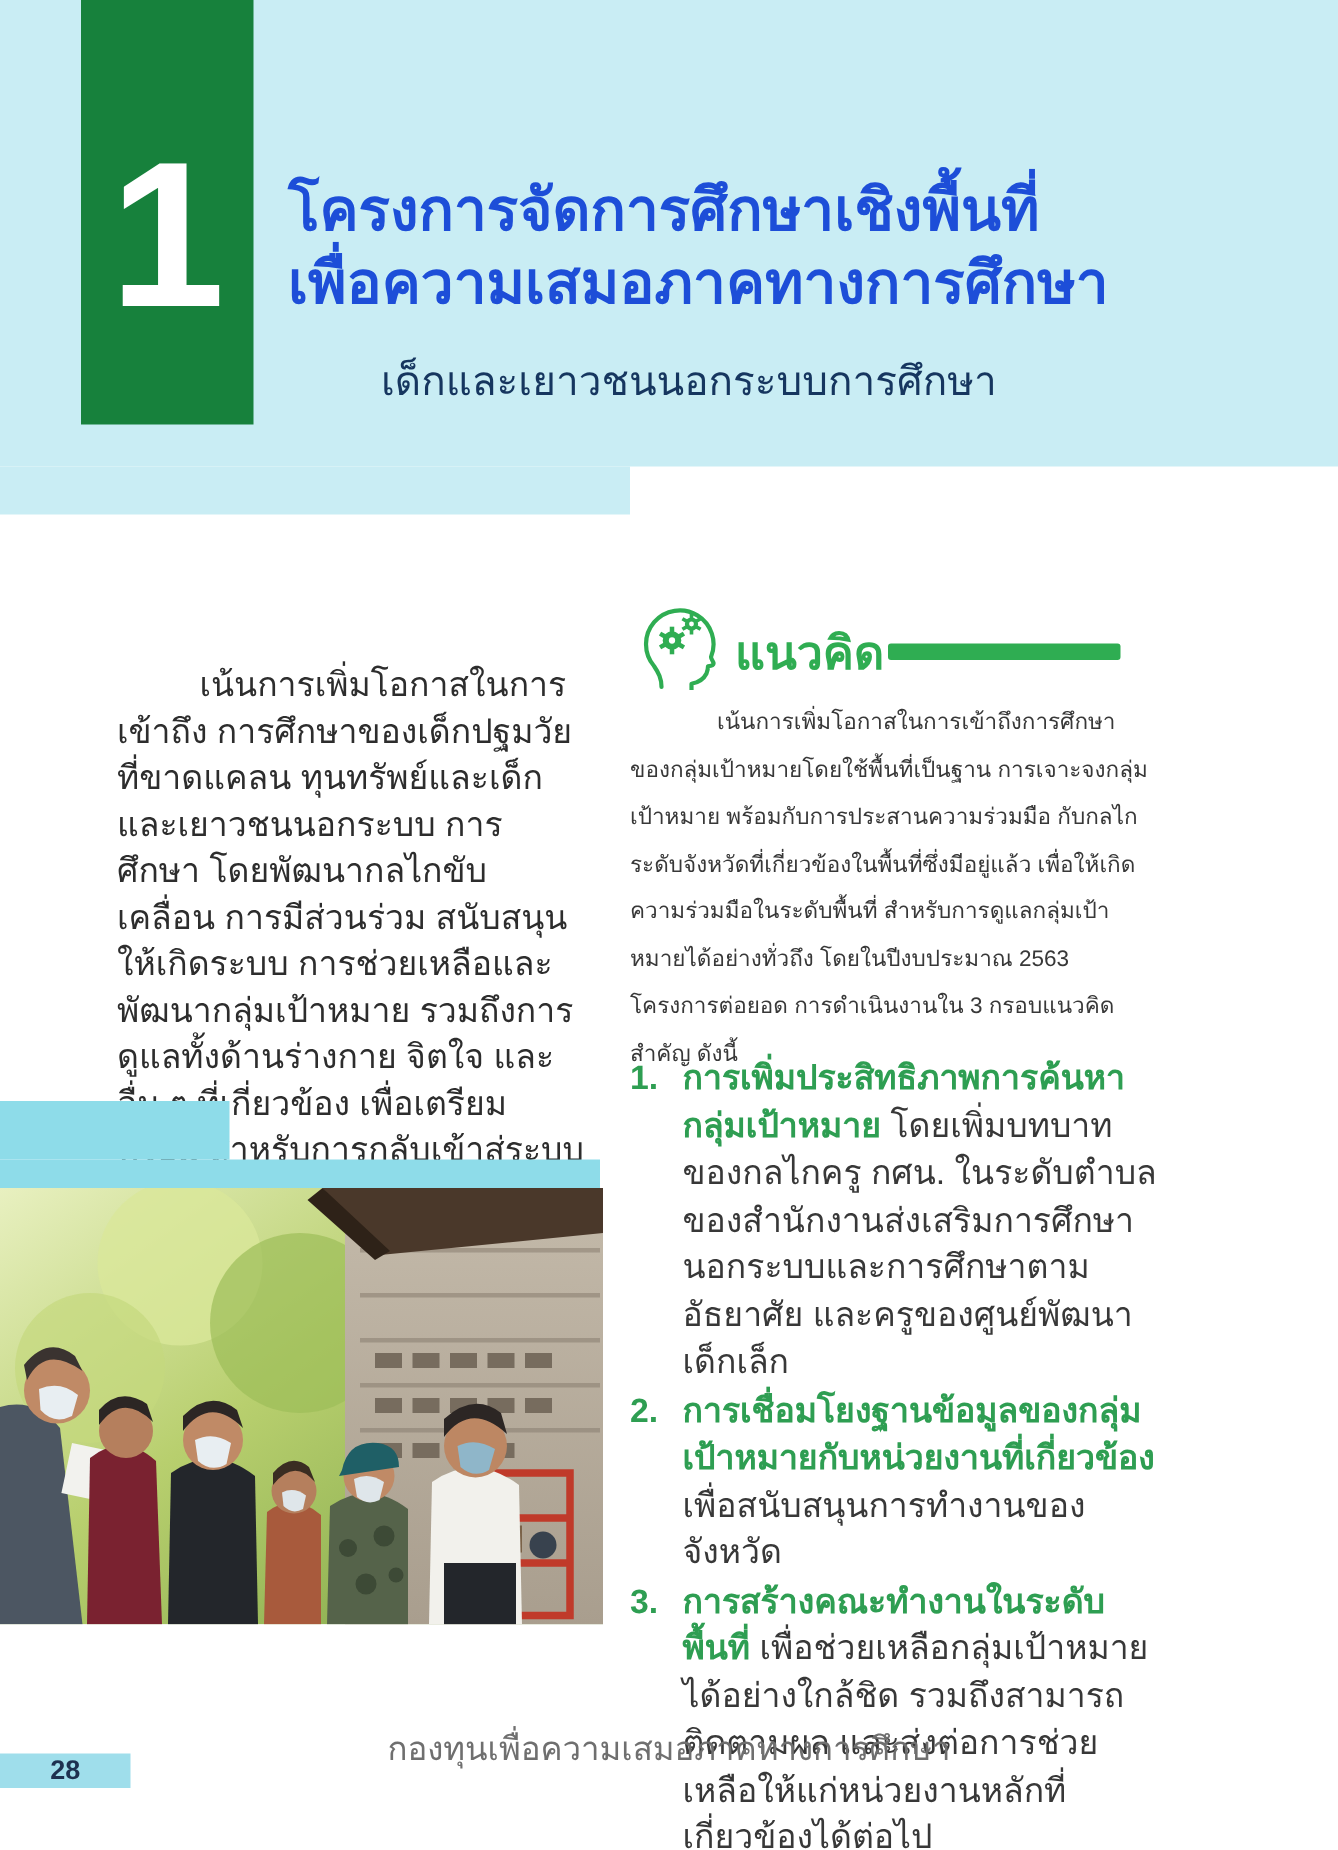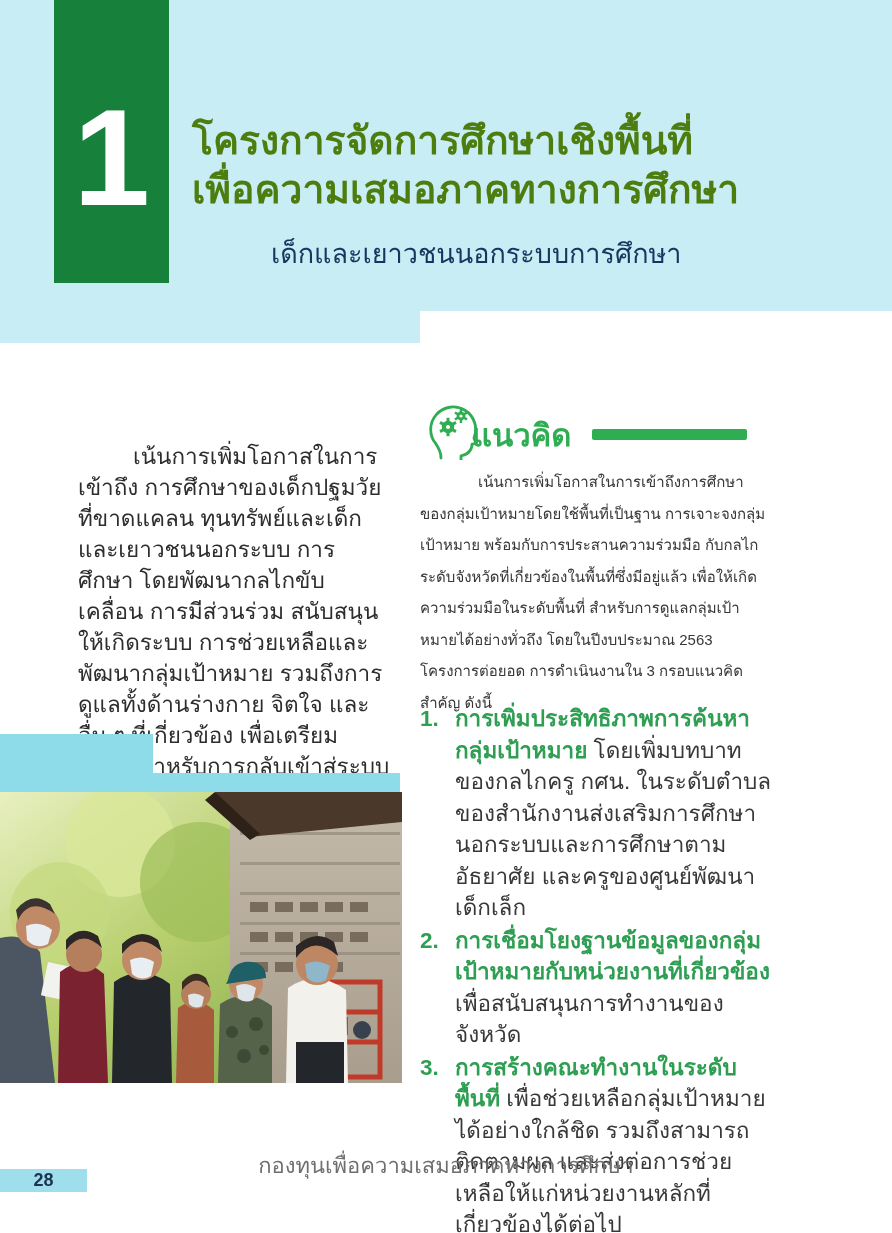--- a/index.html
+++ b/index.html
@@ -12,33 +12,33 @@
   
   .band-top{position:absolute;left:0;top:0;width:892px;height:311px;background:#c9edf4;}
   .band-left-ext{position:absolute;left:0;top:311px;width:420px;height:32px;background:#c9edf4;}
   .chapter-box{position:absolute;left:54px;top:0;width:115px;height:283px;background:#17813c;}
   .chapter-num{
     position:absolute;left:0;right:0;top:88px;text-align:center;
     font-size:138px;line-height:1;font-weight:bold;color:#ffffff;
   }
   .title{
     position:absolute;left:192px;top:116px;width:640px;
-    font-size:39px;line-height:49px;font-weight:bold;color:#4d7c0f;
+    font-size:39px;line-height:49px;font-weight:bold;color:#1d4ed8;
   }
   .subtitle{
     position:absolute;left:192px;top:236px;width:620px;
     font-size:27px;line-height:36px;color:#16365f;
   }
   .subtitle .lbl{font-weight:bold;}
-  .subtitle .l2{margin-left:79px;}
+  .subtitle .l2{margin-left:62px;}
   
   .concept-head{position:absolute;left:428px;top:402px;width:340px;height:60px;}
   .concept-icon{position:absolute;left:0;top:0;}
   .concept-title{
-    position:absolute;left:44px;top:8px;
+    position:absolute;left:62px;top:8px;
     font-size:31px;font-weight:bold;color:#2fad52;
   }
   .concept-bar{position:absolute;left:164px;top:27px;width:155px;height:11px;background:#2fad52;border-radius:2px;}
   
   .left-par{
     position:absolute;left:78px;top:441px;width:312px;
     font-size:22.5px;line-height:31px;color:#2d2d2d;
     text-indent:55px;
   }
   .intro-par{

